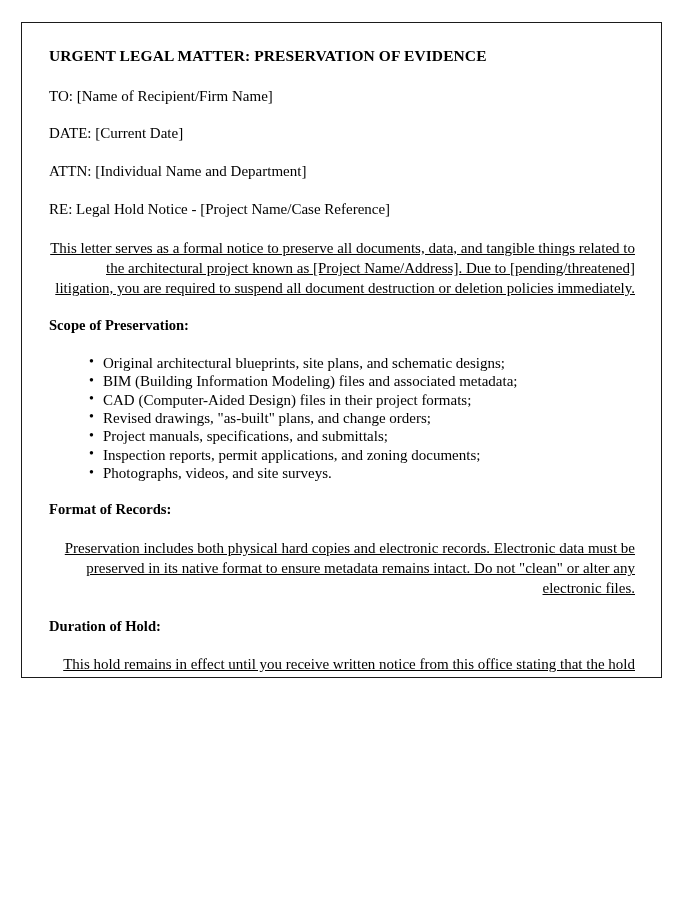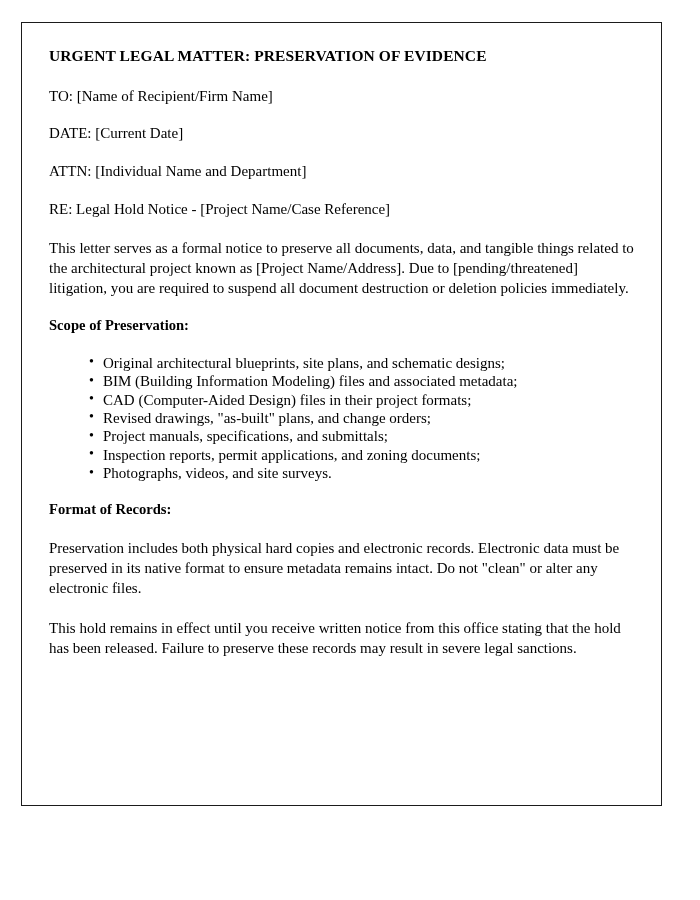--- a/index.html
+++ b/index.html
@@ -13,21 +13,21 @@
     overflow: hidden;
     font-family: "Liberation Serif", "DejaVu Serif", serif;
     color: #000000;
   }
 
   #page {
     position: absolute;
     left: 21px;
     top: 22px;
     width: 641px;
-    height: 784px;
+    height: 656px;
     border: 1.4px solid #1b1b1b;
     background: #ffffff;
     box-sizing: border-box;
     overflow: hidden;
   }
 
   #page-inner {
     position: absolute;
     left: 0;
     top: 0;
@@ -57,21 +57,22 @@
   .salutation {
     font-size: 15px;
     line-height: 1.25;
     margin: 0 0 19px 0;
   }
 
   p.body-para {
     font-size: 15px;
     line-height: 1.35;
     margin: 0 0 19px 0;
-    text-align: left;
+    text-align: right;
+    text-decoration: underline;
   }
 
   h2.section-head {
     font-size: 14.6px;
     font-weight: bold;
     line-height: 1.2;
     margin: 0 0 19px 0;
   }
 
   ul.scope-list {
@@ -134,17 +135,18 @@
       <li>Revised drawings, "as-built" plans, and change orders;</li>
       <li>Project manuals, specifications, and submittals;</li>
       <li>Inspection reports, permit applications, and zoning documents;</li>
       <li>Photographs, videos, and site surveys.</li>
     </ul>
 
     <h2 class="section-head">Format of Records:</h2>
 
     <p class="body-para">Preservation includes both physical hard copies and electronic records. Electronic data must be preserved in its native format to ensure metadata remains intact. Do not "clean" or alter any electronic files.</p>
 
+    <h2 class="section-head">Duration of Hold:</h2>
 
     <p class="body-para">This hold remains in effect until you receive written notice from this office stating that the hold has been released. Failure to preserve these records may result in severe legal sanctions.</p>
 
   </div>
 </div>
 
 </body></html>

